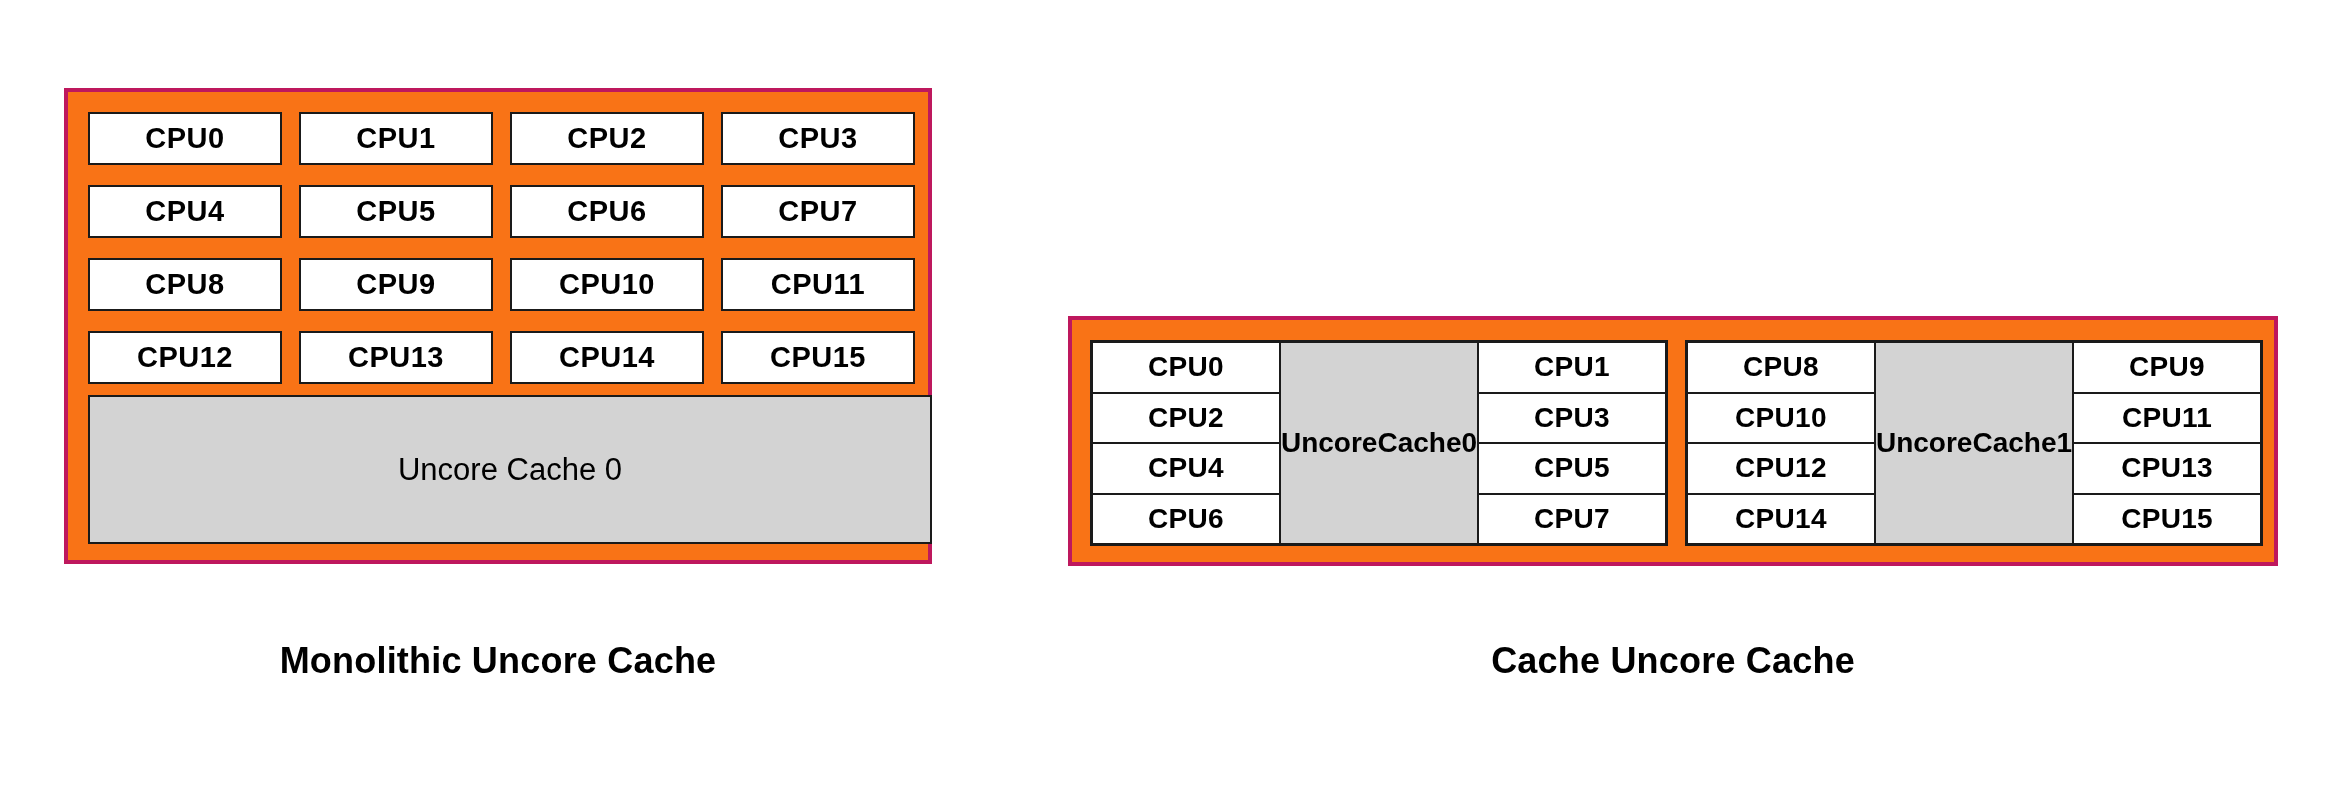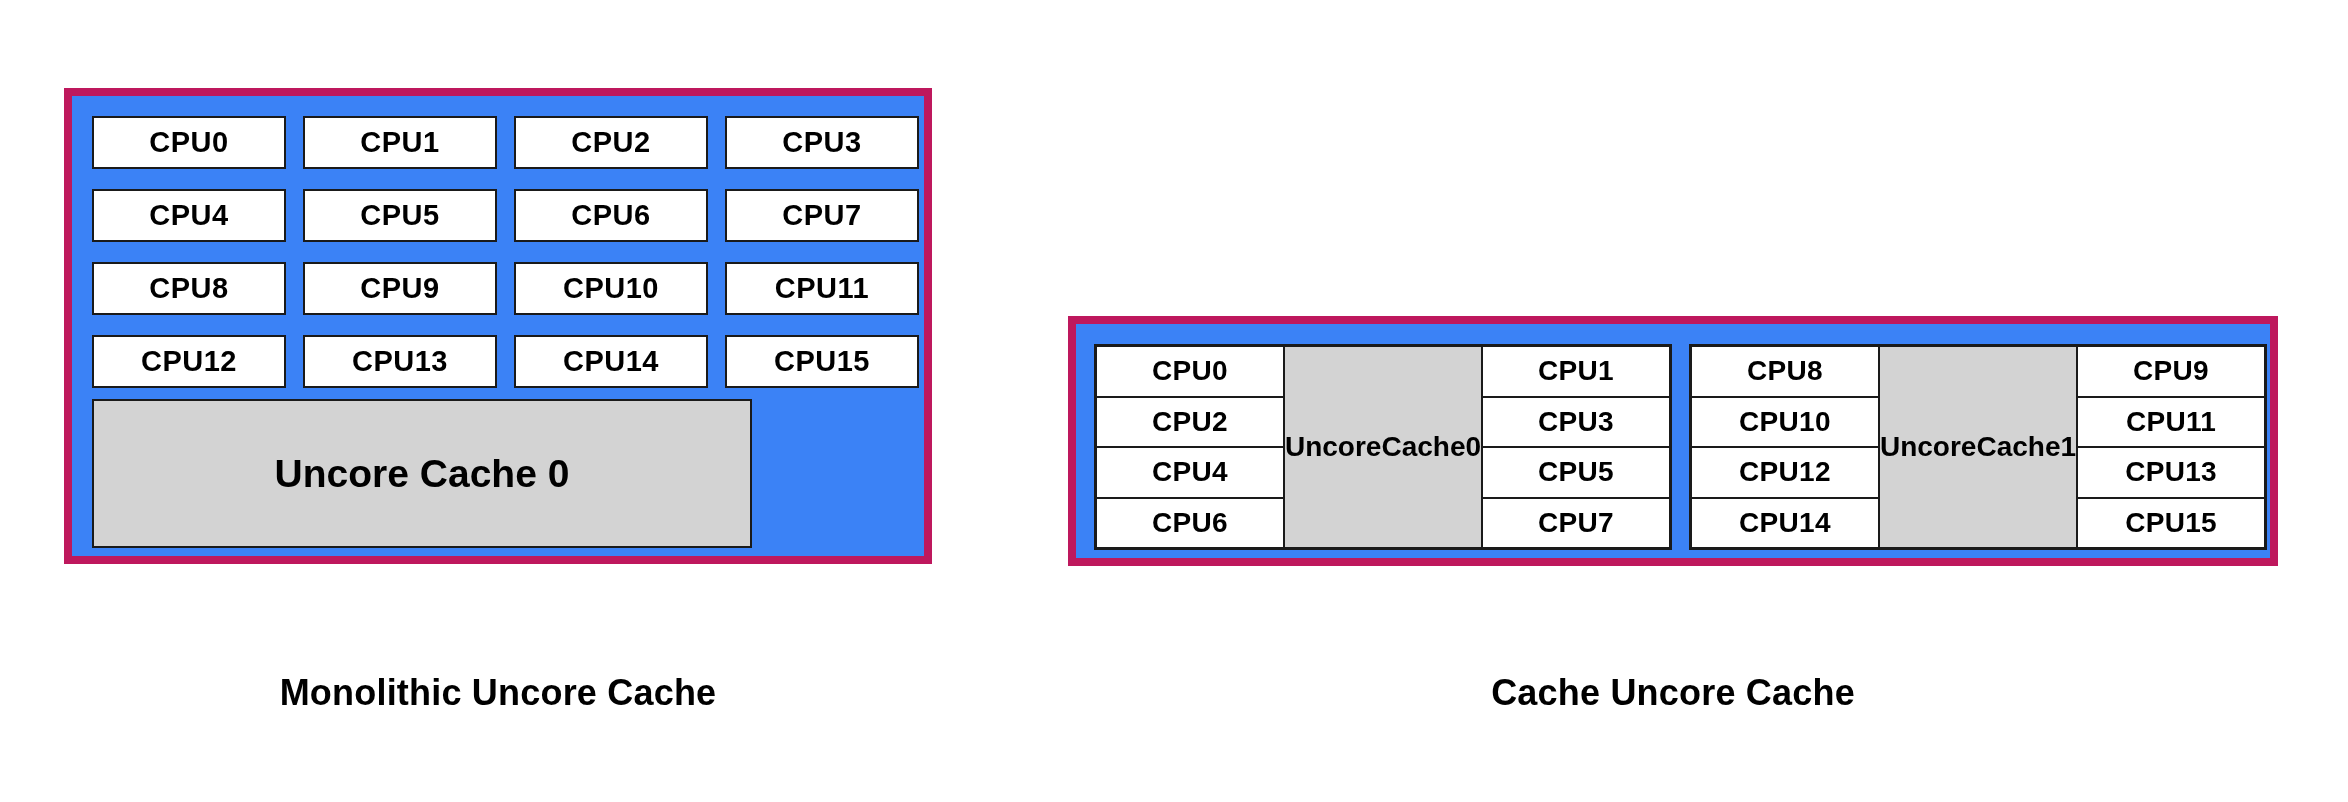--- a/index.html
+++ b/index.html
@@ -11,22 +11,22 @@
     width: 2348px;
     height: 802px;
     position: relative;
     font-family: "Liberation Sans", sans-serif;
     color: #000000;
     overflow: hidden;
   }
   .panel {
     position: absolute;
     box-sizing: border-box;
-    border: 8px solid #be185d;
-    background: #3b82f6;
+    border: 4px solid #be185d;
+    background: #f97316;
   }
 
   
   #monolithic-panel {
     left: 64px;
     top: 88px;
     width: 868px;
     height: 476px;
   }
   .cpu-grid {
@@ -48,30 +48,30 @@
     align-items: center;
     justify-content: center;
     font-size: 29px;
     font-weight: bold;
     letter-spacing: 0.5px;
   }
   #monolithic-cache {
     position: absolute;
     left: 20px;
     top: 303px;
-    width: 660px;
+    width: 844px;
     height: 149px;
     box-sizing: border-box;
     border: 2px solid #1a1a1a;
     background: #d3d3d3;
     display: flex;
     align-items: center;
     justify-content: center;
-    font-size: 39px;
-    font-weight: bold;
+    font-size: 31px;
+    font-weight: normal;
   }
 
   
   #split-panel {
     left: 1068px;
     top: 316px;
     width: 1210px;
     height: 250px;
   }
   .split-inner {
@@ -121,21 +121,20 @@
   }
 
   
   .caption {
     position: absolute;
     font-size: 36px;
     font-weight: bold;
     text-align: center;
     letter-spacing: 0.2px;
     white-space: nowrap;
-    margin-top: 32px;
   }
   #caption-monolithic {
     left: 64px;
     top: 640px;
     width: 868px;
   }
   #caption-split {
     left: 1068px;
     top: 640px;
     width: 1210px;

